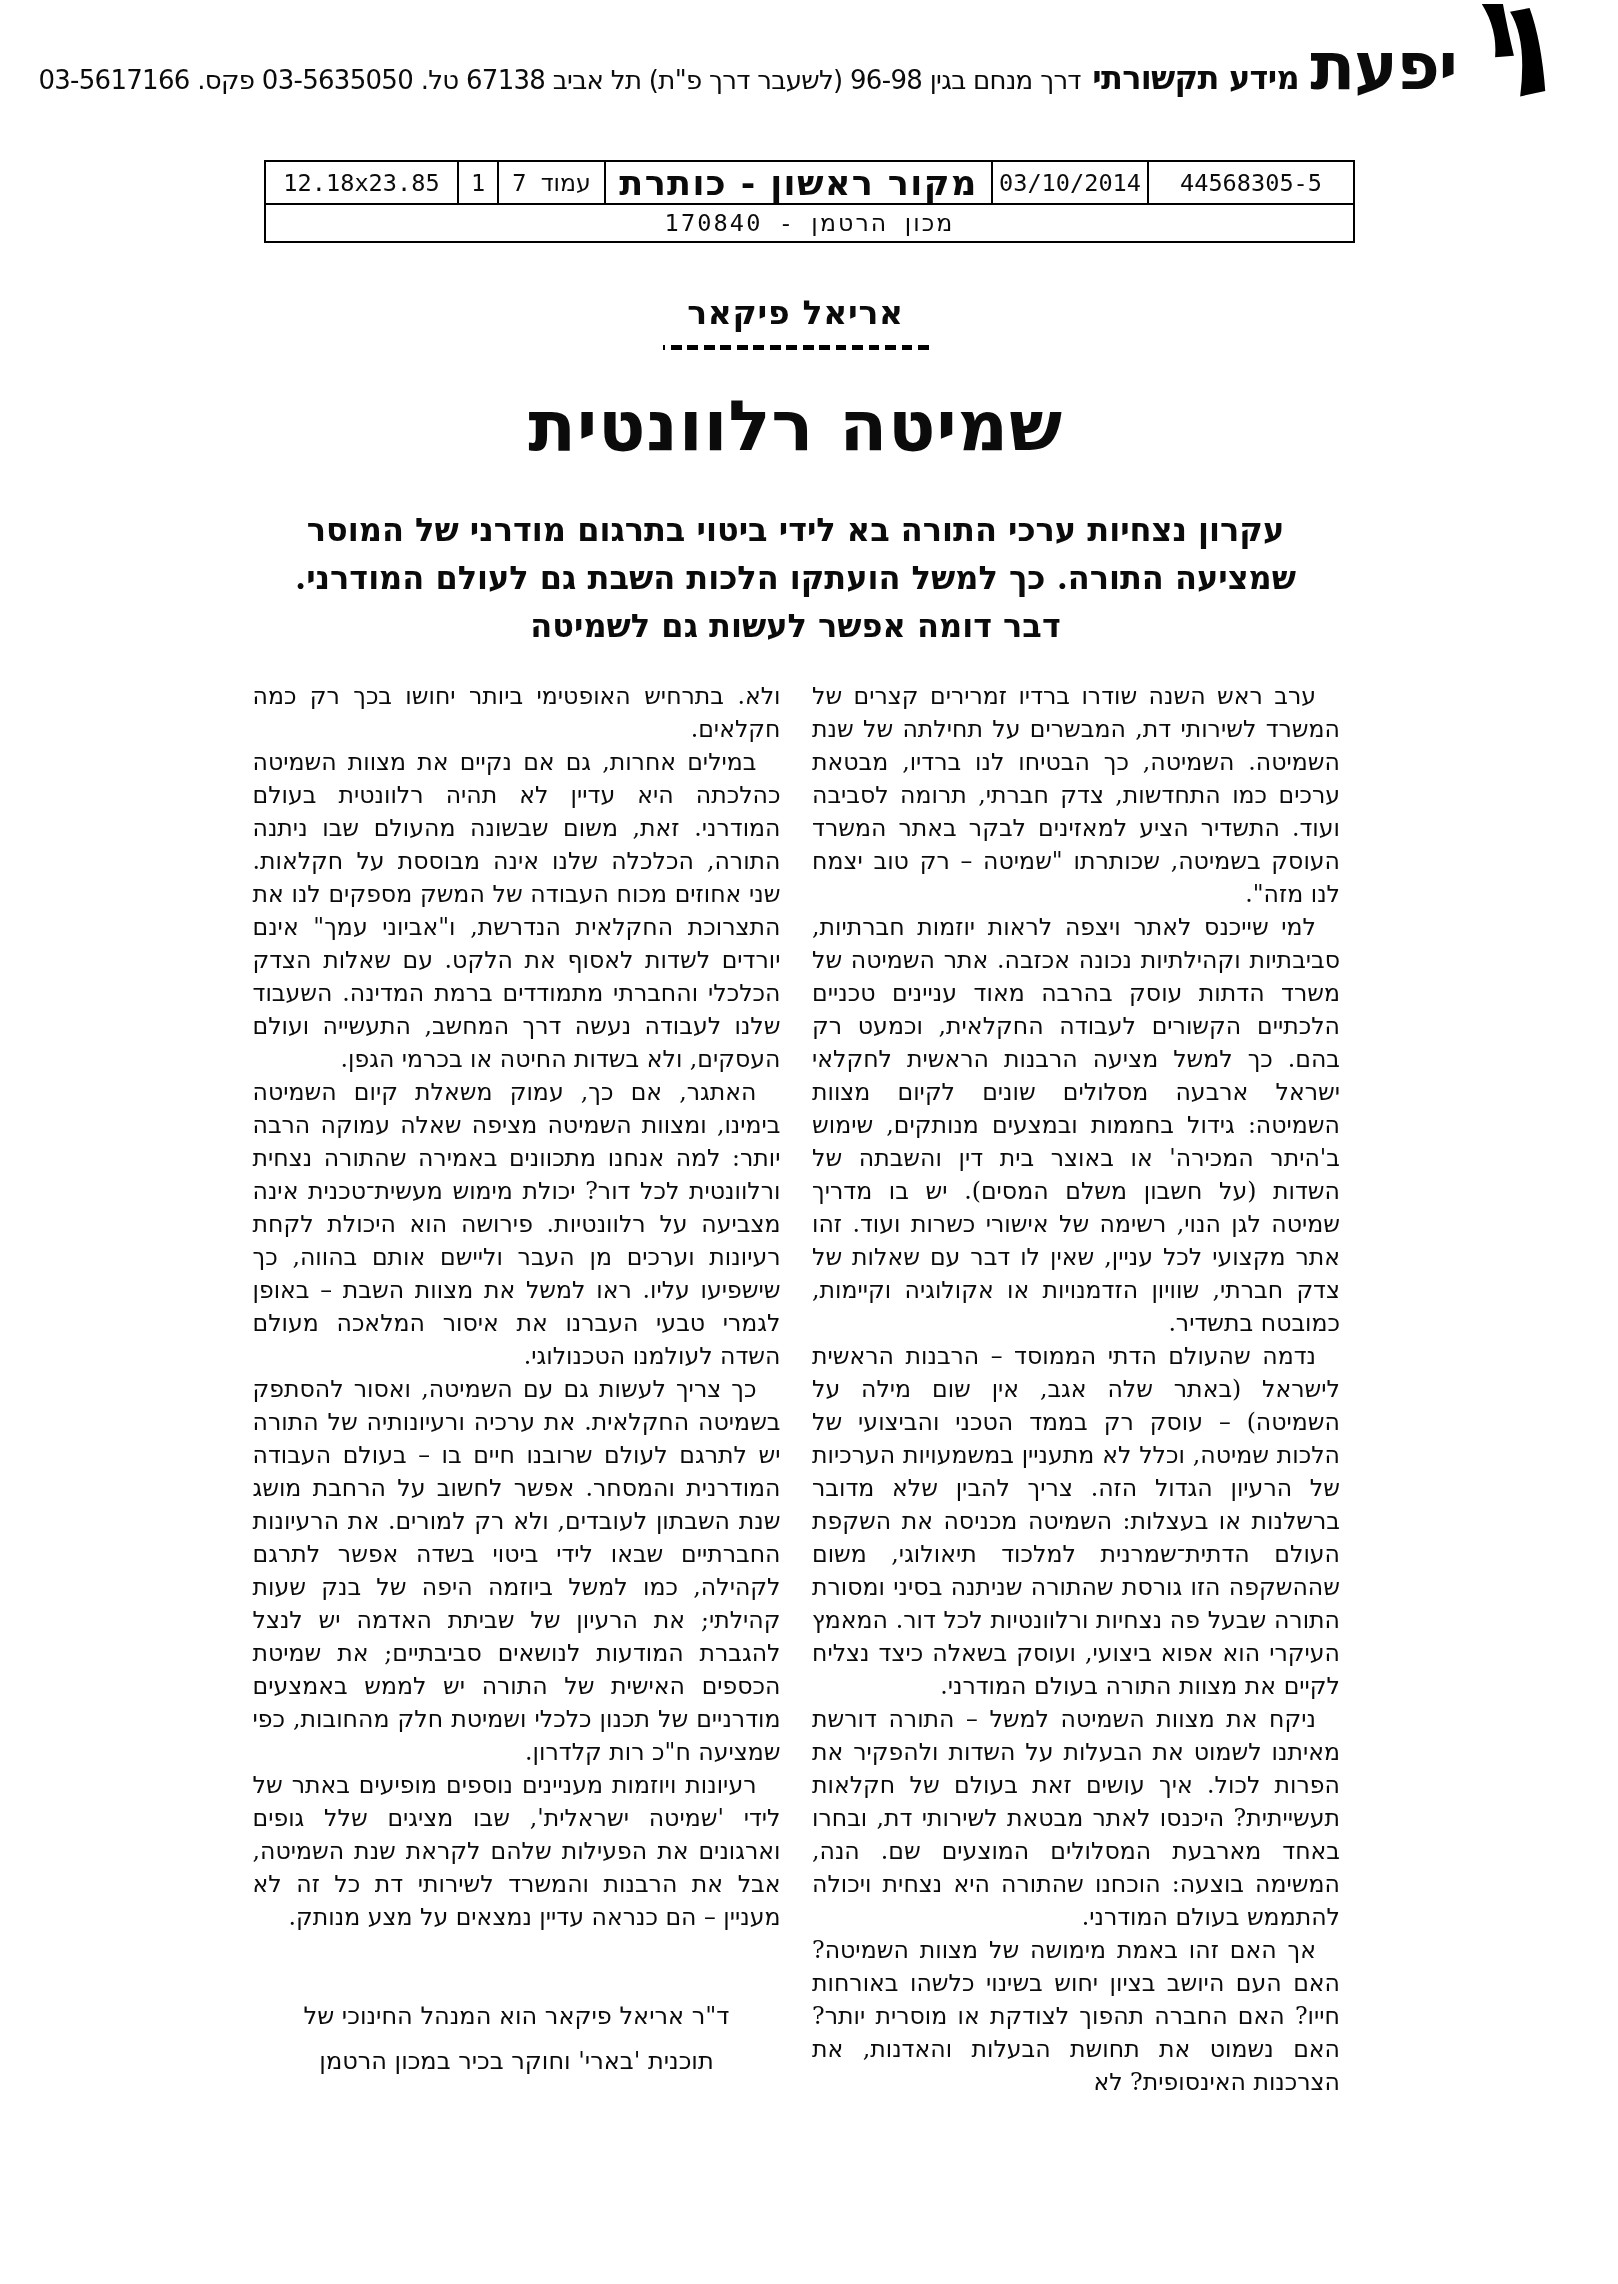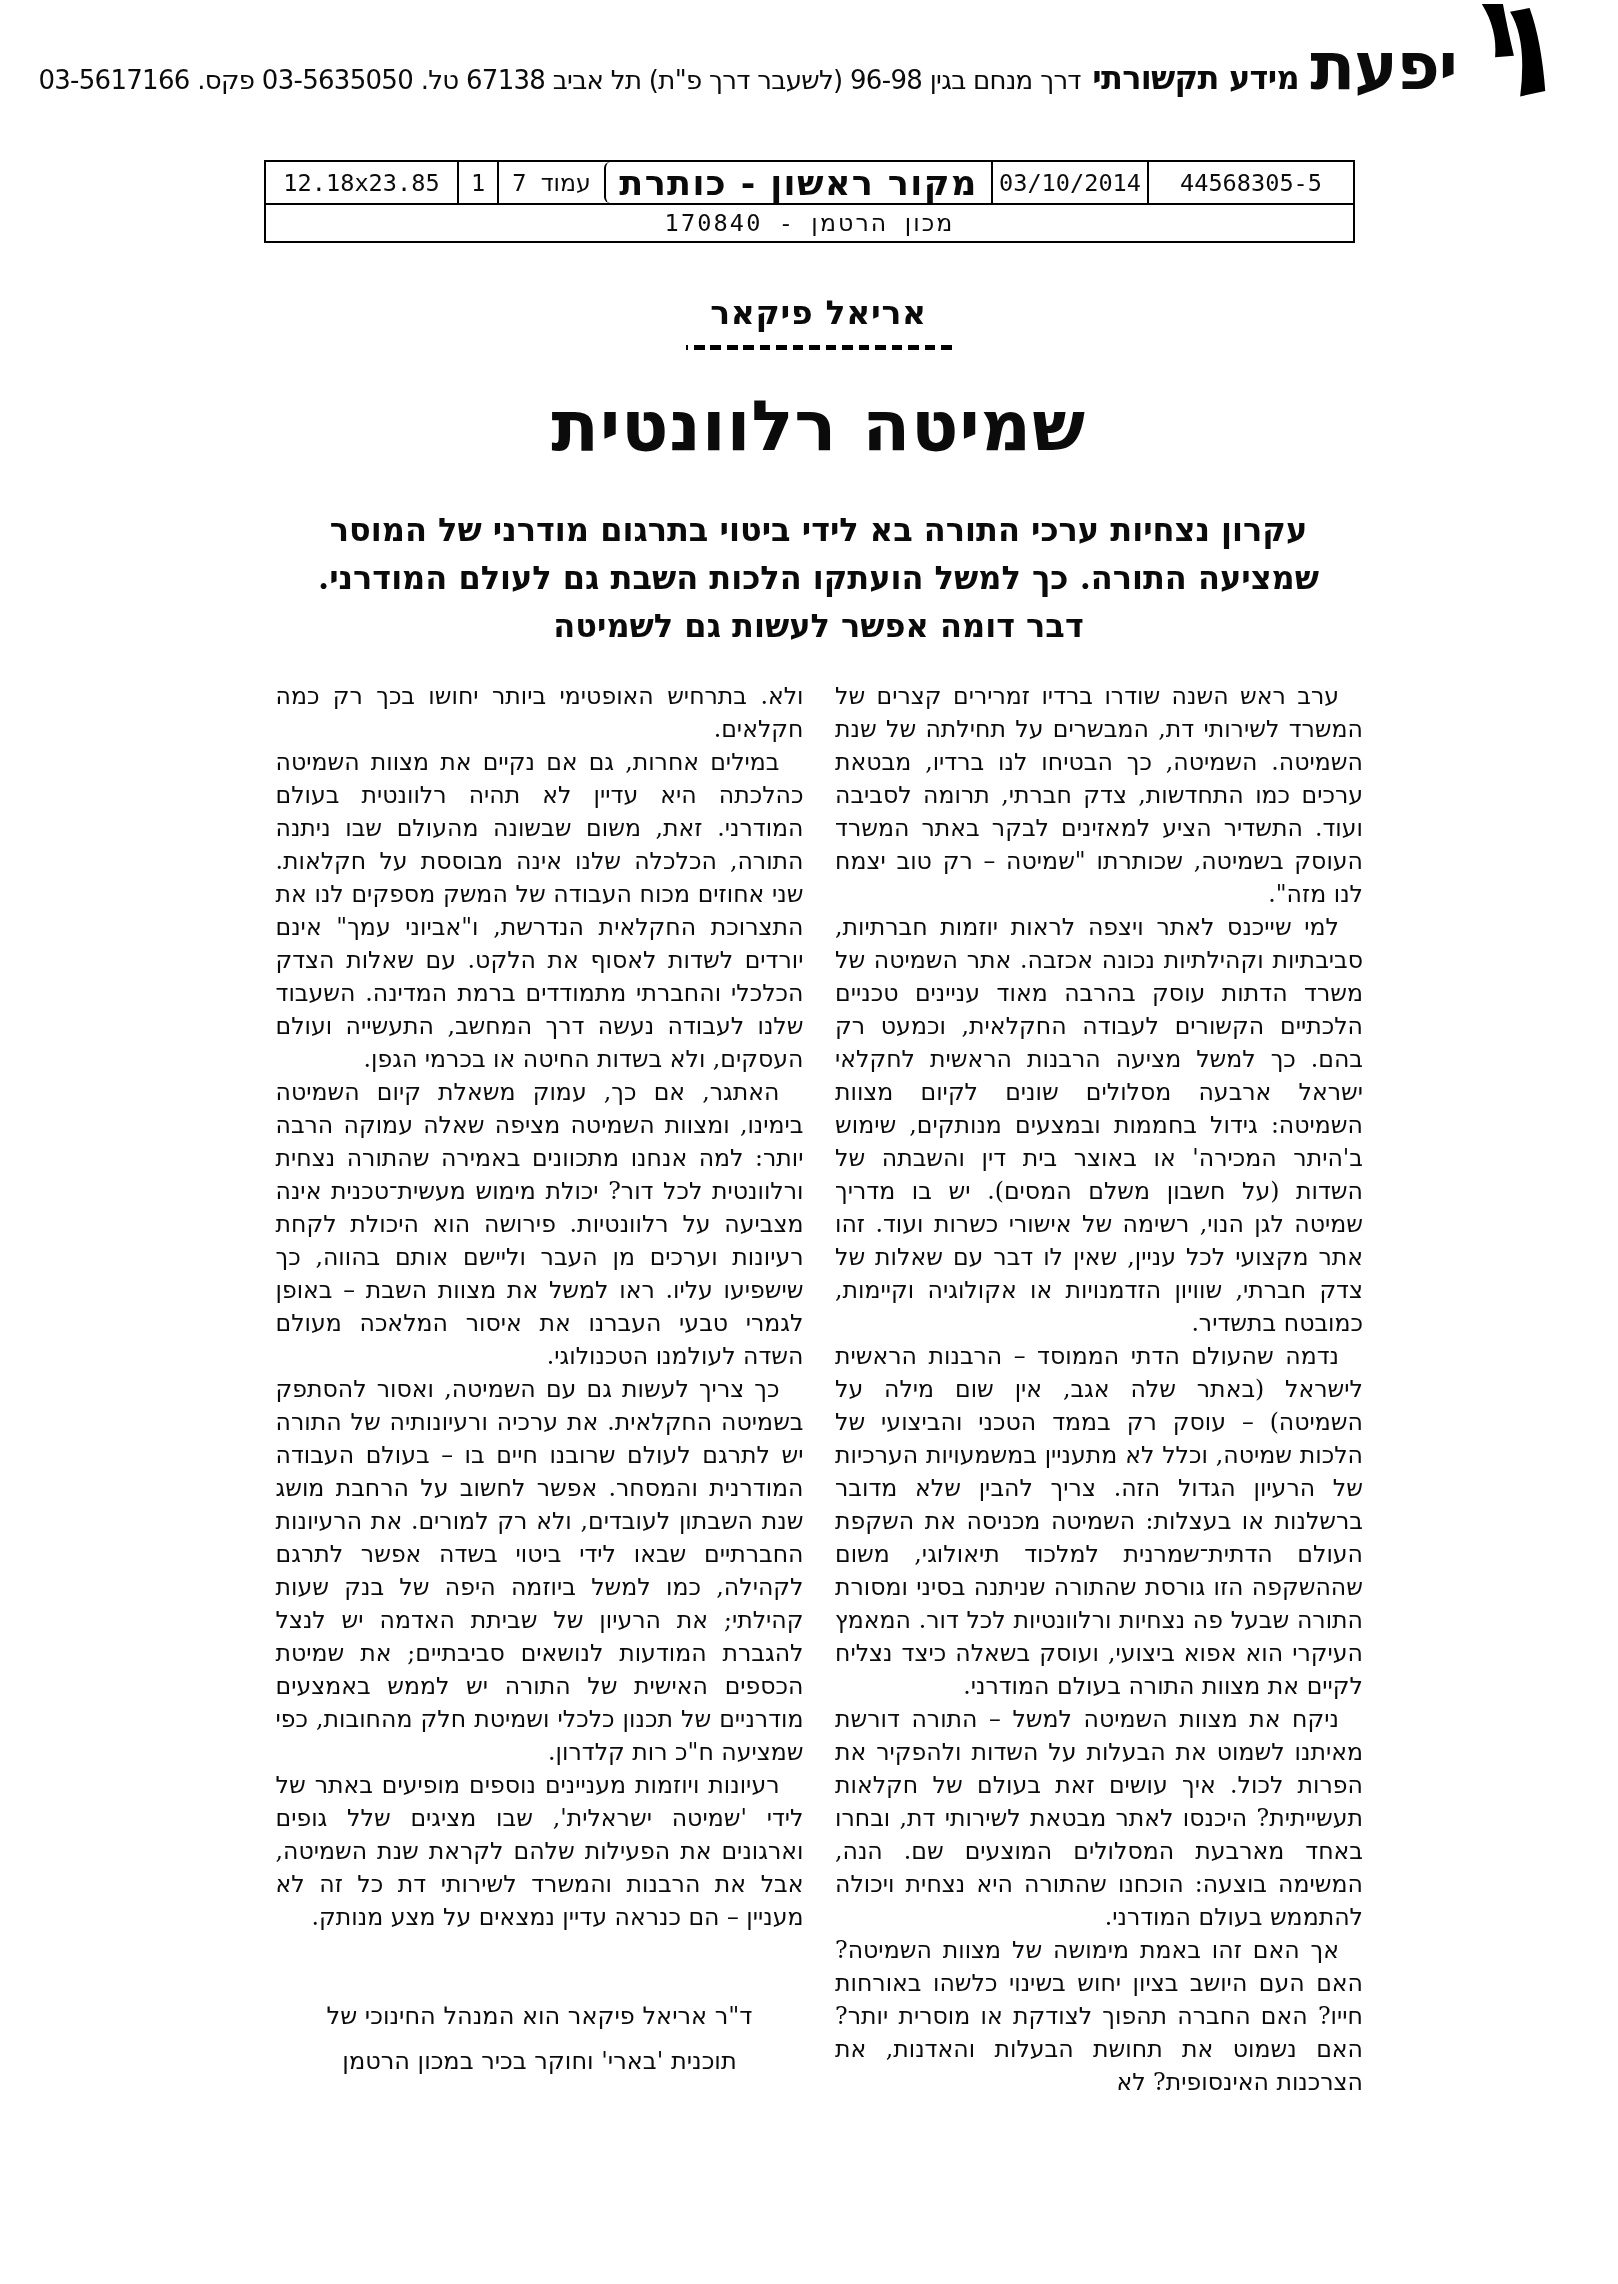--- a/index.html
+++ b/index.html
@@ -48,30 +48,30 @@
     height:41px;
   }
   .meta-row1 > div{
     border-left:2.1px solid #000;
     display:flex;align-items:center;justify-content:center;
     overflow:hidden;
   }
   .meta-row1 > div:last-child{border-left:none;border-radius:13px;}
   .meta-headline{
     font-family:"DejaVu Serif","DejaVu Sans",serif;
-    font-weight:bold;font-size:35px;letter-spacing:1.4px;border-radius:6px;
+    font-weight:bold;font-size:35px;letter-spacing:1.4px;
   }
   .meta-row2{
     border-top:2.1px solid #000;height:36px;
     display:flex;align-items:center;justify-content:center;
     letter-spacing:2.1px;
   }
   .ltr{direction:ltr;unicode-bidi:isolate;}
   
-  .article{position:absolute;top:286px;right:255px;width:1089px;}
+  .article{position:absolute;top:286px;right:278px;width:1089px;}
   .author{
     text-align:center;font-weight:bold;
     font-size:33px;line-height:40px;margin-top:7.2px;
     letter-spacing:0.7px;
   }
   .author-divider{
     width:266px;height:5.7px;margin:11.4px auto 0 auto;
     background:repeating-linear-gradient(to left,#000 0 10.7px,transparent 10.7px 16.5px);
   }
   .title{

